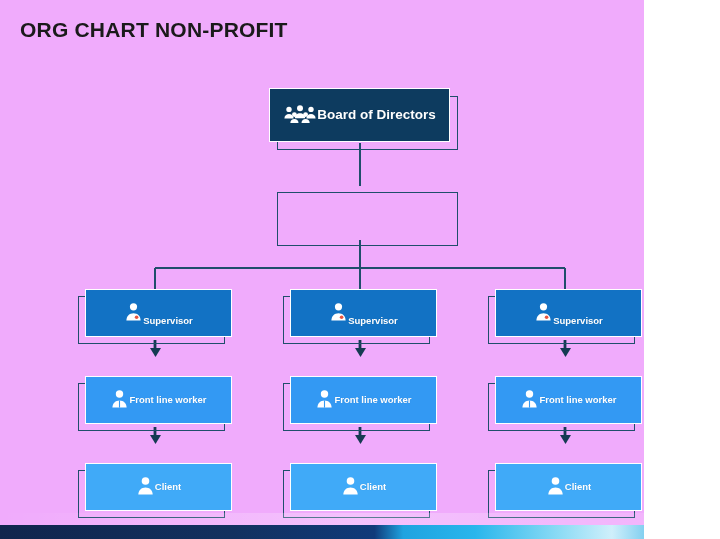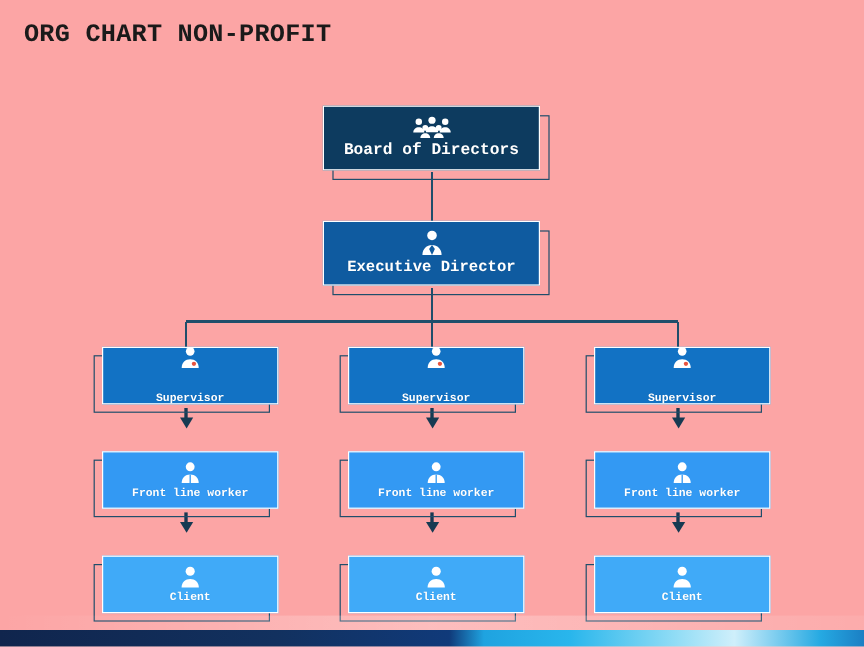--- a/index.html
+++ b/index.html
@@ -2,25 +2,25 @@
 <html><head>
 <meta charset="utf-8">
 <style>
   html, body {
     margin: 0;
     padding: 0;
     background: #ffffff;
   }
   #slide {
     position: relative;
-    width: 720px;
+    width: 644px;
     height: 539px;
-    background: #fca5a5;
+    background: #f0abfc;
     overflow: hidden;
-    font-family: Liberation Mono, monospace;
+    font-family: Liberation Sans, sans-serif;
   }
 
   
   #title {
     position: absolute;
     left: 20px;
     top: 18px;
     font-size: 21px;
     font-weight: bold;
     color: #1a1a1a;
@@ -57,21 +57,21 @@
     position: absolute;
     box-sizing: border-box;
     border: 1.6px solid #1f4e6b;
     background: transparent;
     pointer-events: none;
   }
   .node-box {
     position: absolute;
     box-sizing: border-box;
     display: flex;
-    flex-direction: column;
+    flex-direction: row;
     align-items: center;
     justify-content: center;
     border: 1.5px solid #ffffff;
     color: #ffffff;
     text-align: center;
   }
   .node-icon {
     display: block;
     line-height: 0;
     margin-bottom: 3px;
@@ -178,32 +178,20 @@
             <path d="M7.3 19c0-2.4 1.9-3.9 4.1-3.9s4.1 1.5 4.1 3.9z"></path>
             <circle cx="22.6" cy="10.6" r="2.4"></circle>
             <path d="M18.5 19c0-2.4 1.9-3.9 4.1-3.9s4.1 1.5 4.1 3.9z"></path>
           </g>
         </svg>
       </span>
       <span class="node-label">Board of Directors</span>
     </div>
 
     <div class="node-frame" style="left:277px; top:192px; width:181px; height:54px;"></div>
-    <div class="node-box lvl-exec" style="left:269px; top:184px; width:181px; height:54px; background:#0f5ba0;">
-      <span class="node-icon">
-        <svg width="22" height="22" viewBox="0 0 22 22">
-          <g fill="#ffffff">
-            <circle cx="11" cy="5.2" r="4"></circle>
-            <path d="M3 21.5c0-5.2 3.6-8.4 8-8.4s8 3.2 8 8.4z"></path>
-          </g>
-          <path d="M11 13.2 L8.6 16.6 L11 21.5 L13.4 16.6 Z" fill="#0f5ba0"></path>
-        </svg>
-      </span>
-      <span class="node-label">Executive Director</span>
-    </div>
 
     <div class="node-frame" style="left:78px; top:296px; width:147px; height:48px;"></div>
     <div class="node-box lvl-sup" style="left:85px; top:289px; width:147px; height:48px; background:#1272c4;">
       <span class="node-icon">
         <svg width="19" height="19" viewBox="0 0 19 19">
           <g fill="#ffffff">
             <circle cx="9.5" cy="4.8" r="3.6"></circle>
             <path d="M2.4 18.6c0-4.5 3.1-7.3 7.1-7.3s7.1 2.8 7.1 7.3z"></path>
           </g>
           <circle cx="12.6" cy="15.2" r="1.8" fill="#e8543f"></circle>

